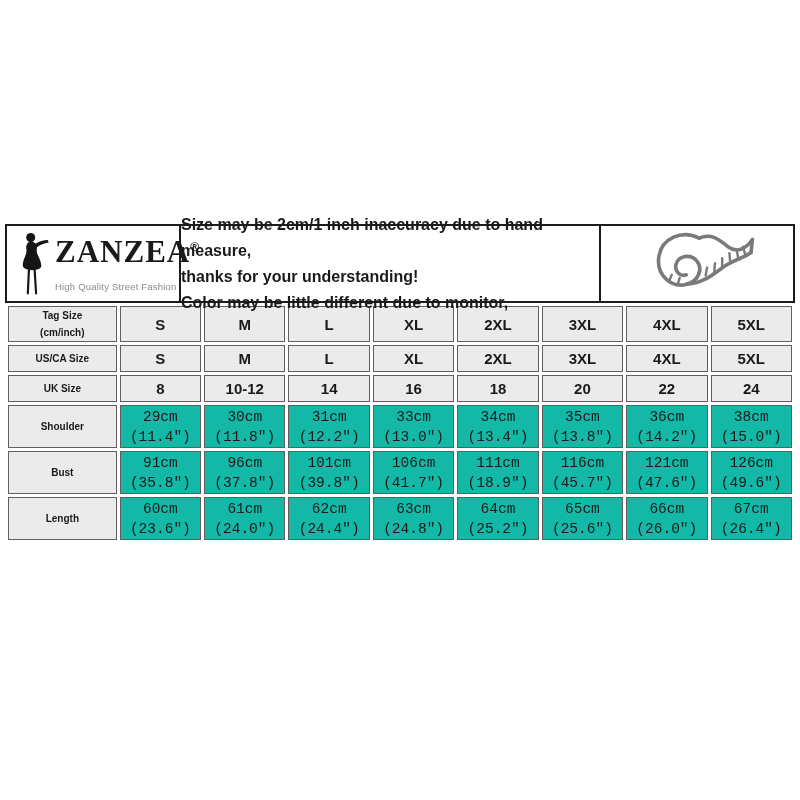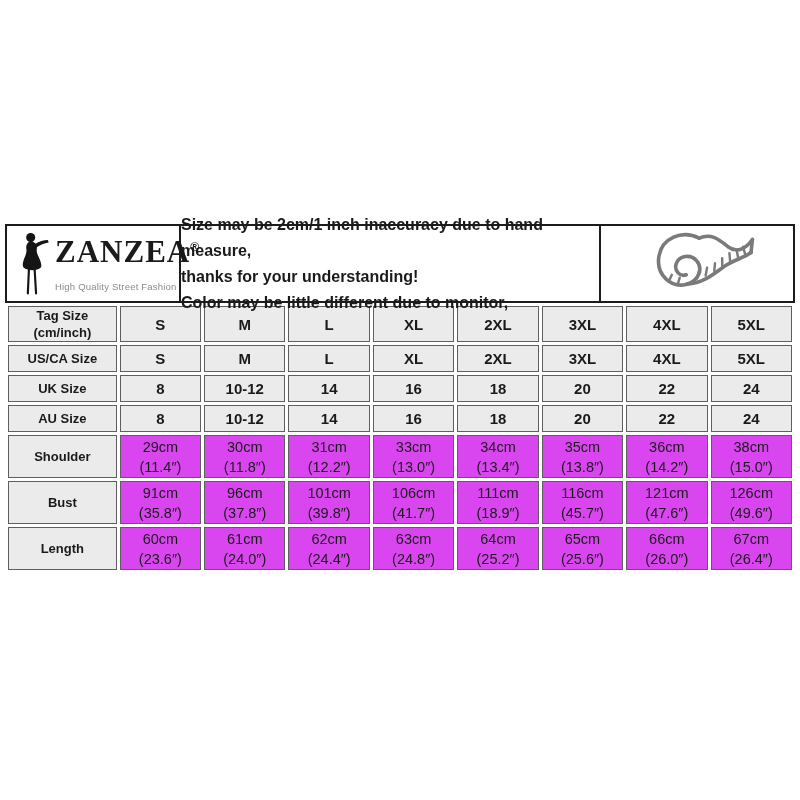--- a/index.html
+++ b/index.html
@@ -18,23 +18,23 @@
   .logo-word { font-family:"Liberation Serif", serif; font-weight:bold; font-size:31px; line-height:1; letter-spacing:1px; white-space:nowrap; }
   .logo-word sup { font-size:12px; font-family:"Liberation Sans", sans-serif; font-weight:bold; }
   .logo-tagline { font-size:9.5px; color:var(--tagline,#8a8a8a); letter-spacing:0.2px; margin-top:14px; white-space:nowrap; }
   .notice-cell { width:420px; display:flex; flex-direction:column; justify-content:center; text-align:left; font-weight:bold; font-size:16px; line-height:26px; }
   .tape-cell { flex:1; display:flex; align-items:center; justify-content:center; }
   .tape-cell svg { width:150px; height:72px; display:block; }
 
   
   table.size-table { width:100%; border-collapse:separate; border-spacing:3px; table-layout:fixed; margin-top:0; }
   .size-table th, .size-table td { border:1px solid var(--grid,#5f5f5f); text-align:center; vertical-align:middle; overflow:hidden; }
-  .size-table th { background:var(--shade,#ebebeb); font-weight:bold; font-size:13px; line-height:17px; }
+  .size-table th { background:var(--shade,#ebebeb); font-weight:bold; font-size:10px; line-height:17px; }
   .size-table td.shade { background:var(--shade,#ebebeb); font-weight:bold; font-size:15px; }
-  .size-table td.plain { background:#d946ef; font-weight:normal; font-size:14.5px; }
+  .size-table td.plain { background:#14b8a6; font-weight:normal; font-size:14.5px;font-family:Liberation Mono, monospace; }
   .size-table td.plain div { line-height:20px; }
   tr.row-tall  { height:34px; }
   tr.row-size  { height:27px;margin-top:32px; }
   tr.row-meas  { height:43px;padding-left:24px; }
 </style>
 </head>
 <body>
 
 <div class="canvas">
   <div class="sheet">
@@ -184,49 +184,20 @@
             <td class="shade">
               <div>20</div>
             </td>
             <td class="shade">
               <div>22</div>
             </td>
             <td class="shade">
               <div>24</div>
             </td>
           </tr>
-          <tr class="row-size">
-            <th>
-              <div>AU Size</div>
-            </th>
-            <td class="shade">
-              <div>8</div>
-            </td>
-            <td class="shade">
-              <div>10-12</div>
-            </td>
-            <td class="shade">
-              <div>14</div>
-            </td>
-            <td class="shade">
-              <div>16</div>
-            </td>
-            <td class="shade">
-              <div>18</div>
-            </td>
-            <td class="shade">
-              <div>20</div>
-            </td>
-            <td class="shade">
-              <div>22</div>
-            </td>
-            <td class="shade">
-              <div>24</div>
-            </td>
-          </tr>
           <tr class="row-meas">
             <th>
               <div>Shoulder</div>
             </th>
             <td class="plain">
               <div>29cm</div>
               <div>(11.4″)</div>
             </td>
             <td class="plain">
               <div>30cm</div>

